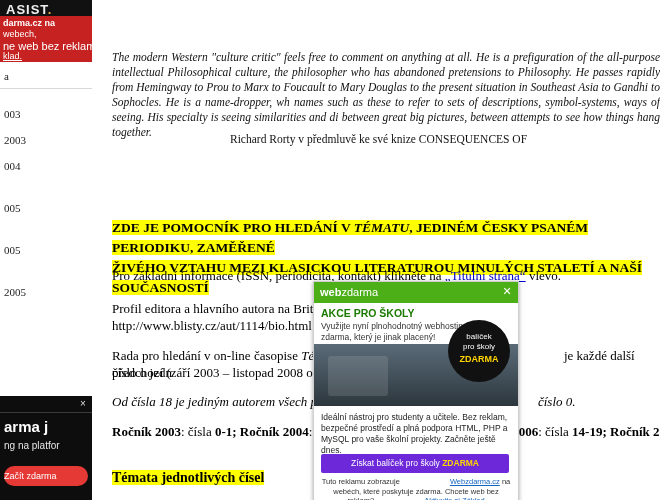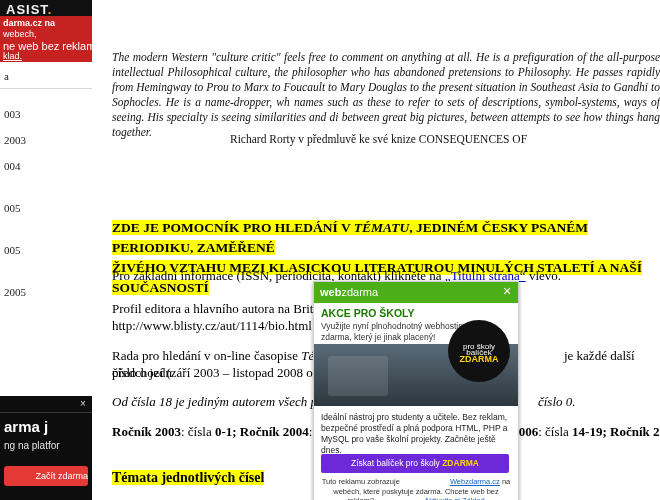--- a/index.html
+++ b/index.html
@@ -140,26 +140,26 @@
     position: absolute;
     left: 4px; top: 44px;
     font-family: "Liberation Sans", sans-serif;
     font-size: 10px; color: #e6e6e6;
     white-space: nowrap;
   }
   .promo .cta {
     position: absolute;
     left: 4px; top: 70px;
     width: 84px; height: 20px;
-    border-radius: 3px;
+    border-radius: 10px;
     background: #e53935;
     color: #fff;
     font-family: "Liberation Sans", sans-serif;
     font-size: 9px;
-    text-align: right;
+    text-align: left;
     line-height: 20px;
     cursor: pointer;
   }
 
   
   .content {
     position: absolute;
     left: 100px; top: 0;
     width: 560px; height: 500px;
     overflow: hidden;
@@ -300,21 +300,21 @@
   .adbox .badge {
     position: absolute;
     right: 8px; top: 38px;
     width: 62px; height: 62px;
     border-radius: 50%;
     background: #111;
     color: #fff;
     text-align: center;
   }
   .adbox .badge .b1 {
-    position: absolute; left: 0; right: 0; top: 28px;
+    position: absolute; left: 0; right: 0; top: 12px;
     font-size: 8px; color: #fff;
   }
   .adbox .badge .b2 {
     position: absolute; left: 0; right: 0; top: 22px;
     font-size: 8px; color: #fff;
   }
   .adbox .badge .b3 {
     position: absolute; left: 0; right: 0; top: 34px;
     font-size: 9px; font-weight: bold; color: #ffd400;
   }

